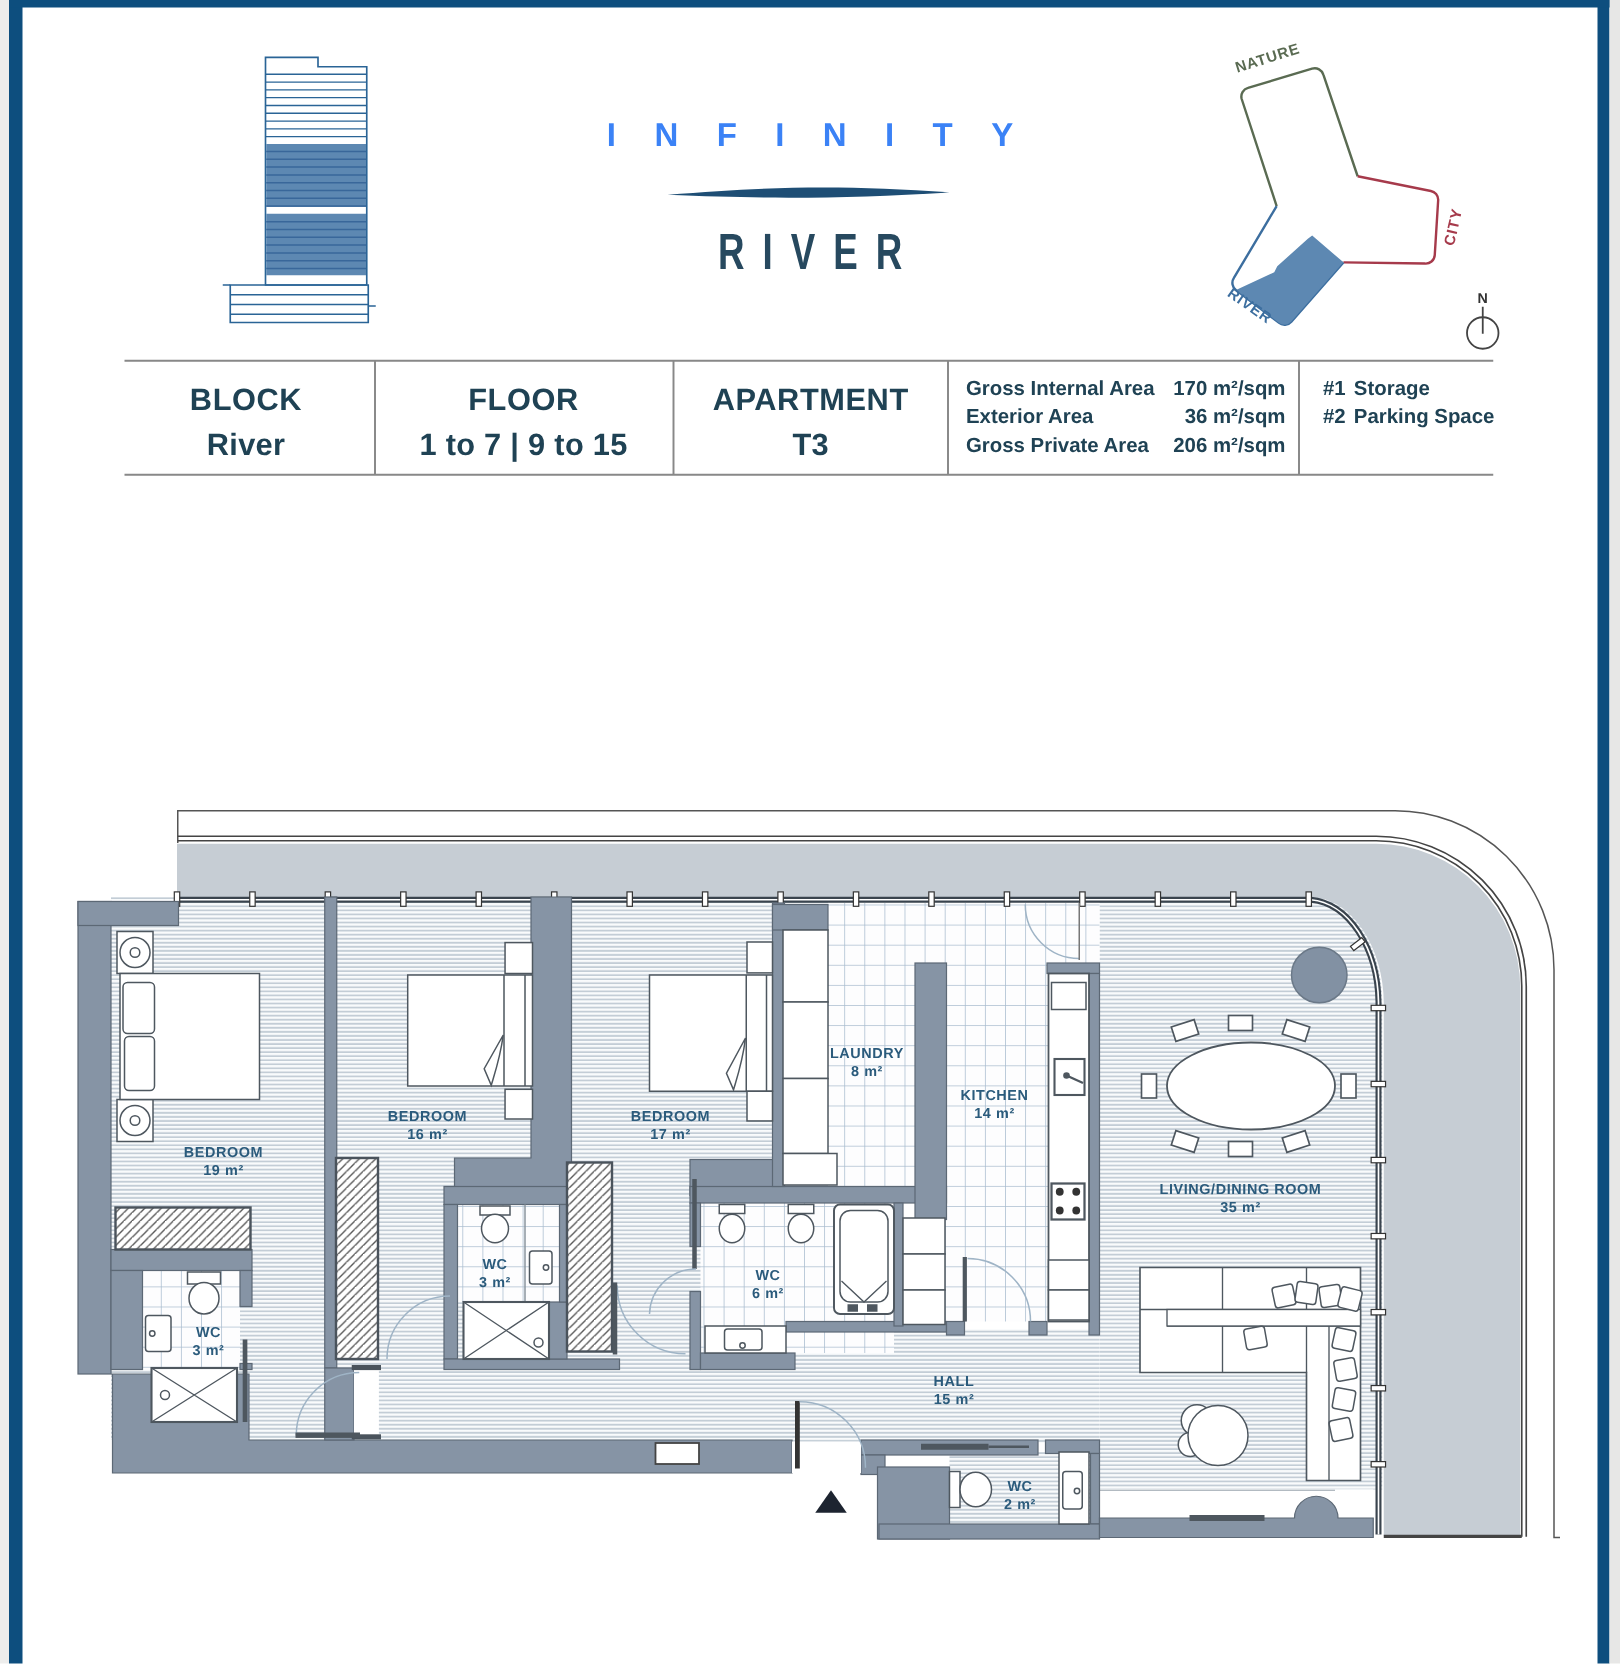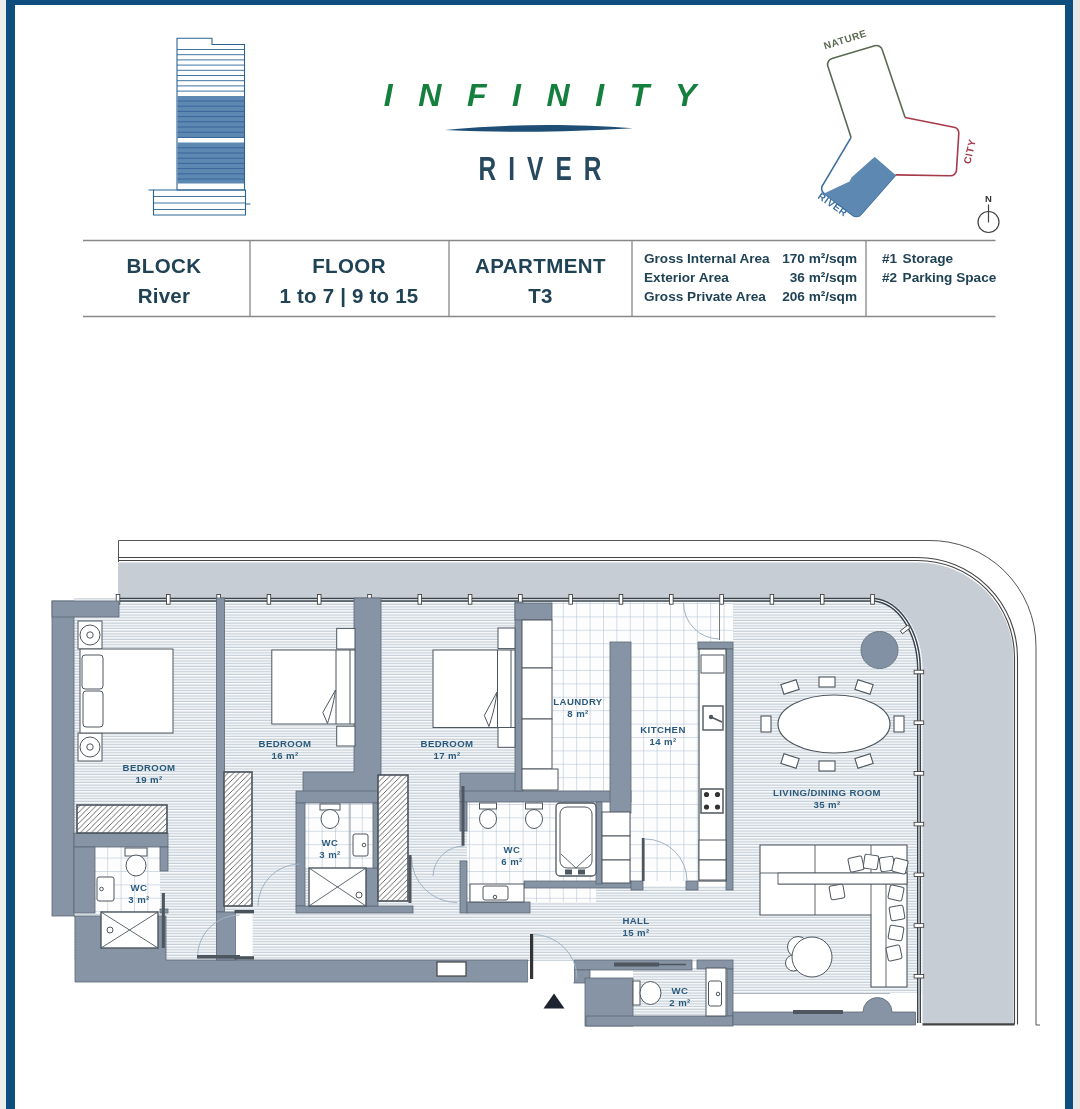--- a/index.html
+++ b/index.html
@@ -265,21 +265,21 @@
       <text x="330" y="846" text-anchor="middle" font-size="9.6" font-weight="bold" fill="#2b5b7c" letter-spacing="0.4">WC</text>
       <text x="330" y="858" text-anchor="middle" font-size="9.6" font-weight="bold" fill="#2b5b7c" letter-spacing="0.4">3 m²</text>
       <text x="512" y="853" text-anchor="middle" font-size="9.6" font-weight="bold" fill="#2b5b7c" letter-spacing="0.4">WC</text>
       <text x="512" y="865" text-anchor="middle" font-size="9.6" font-weight="bold" fill="#2b5b7c" letter-spacing="0.4">6 m²</text>
       <text x="680" y="994" text-anchor="middle" font-size="9.6" font-weight="bold" fill="#2b5b7c" letter-spacing="0.4">WC</text>
       <text x="680" y="1006" text-anchor="middle" font-size="9.6" font-weight="bold" fill="#2b5b7c" letter-spacing="0.4">2 m²</text>
     </g>
 </svg>
 
 <div class="abs" style="left:0;top:77px;width:1080px;text-align:center;">
-  <span style="font-size:32px;font-weight:bold;color:#15803d;letter-spacing:25.6px;padding-left:25.6px;font-style:italic;">INFINITY</span>
+  <span style="font-size:22px;font-weight:bold;color:#3b82f6;letter-spacing:25.6px;padding-left:25.6px;">INFINITY</span>
 </div>
 <div class="abs" style="left:0;top:149px;width:1080px;text-align:center;">
   <span style="display:inline-block;font-size:34px;font-weight:bold;color:#27495f;letter-spacing:16.7px;padding-left:16.7px;transform:scaleX(0.72);">RIVER</span>
 </div>
 
 <svg class="abs" style="left:0;top:0" width="1080" height="340" viewBox="0 0 1080 340">
 <path d="M83,240.5 H995.5 M83,316.5 H995.5" stroke="#888" stroke-width="1.3" fill="none"></path>
 <path d="M250,240.5 V316.5 M449,240.5 V316.5 M632,240.5 V316.5 M866,240.5 V316.5" stroke="#888" stroke-width="1.3" fill="none"></path>
 <g font-family="Liberation Sans,sans-serif" fill="#1f4254" font-weight="bold">
   <text x="164" y="273" text-anchor="middle" font-size="20.5" letter-spacing="0.4">BLOCK</text>

